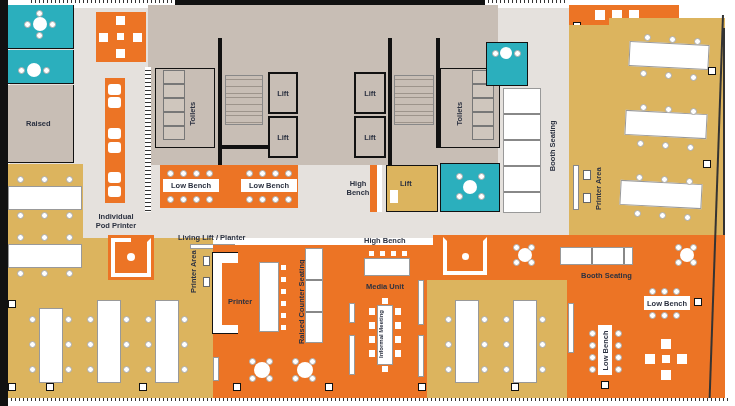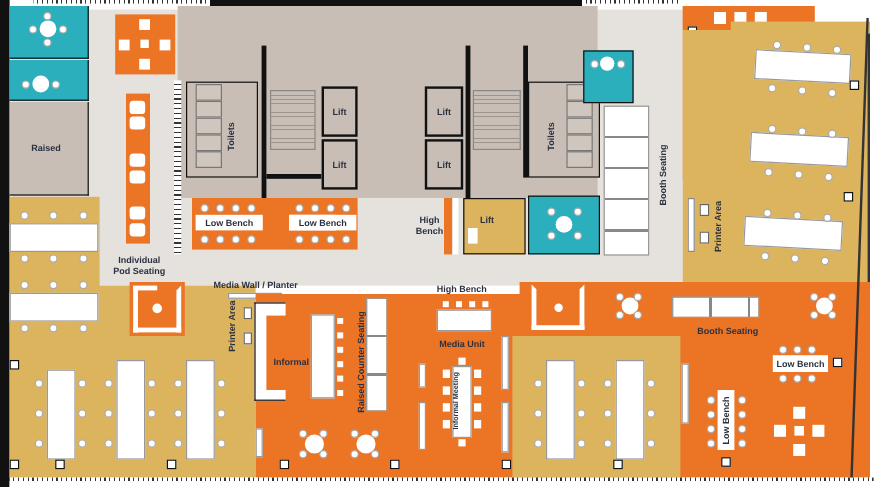--- a/index.html
+++ b/index.html
@@ -63,21 +63,21 @@
   <div class="abs white" style="left:99px; top:33px; width:9px; height:9px;"></div>
   <div class="abs white" style="left:133px; top:33px; width:9px; height:9px;"></div>
 
   <div class="abs orange" style="left:105px; top:78px; width:20px; height:125px;"></div>
   <div class="abs white" style="left:108px; top:84px; width:13px; height:11px; border-radius:3px;"></div>
   <div class="abs white" style="left:108px; top:97px; width:13px; height:11px; border-radius:3px;"></div>
   <div class="abs white" style="left:108px; top:128px; width:13px; height:11px; border-radius:3px;"></div>
   <div class="abs white" style="left:108px; top:142px; width:13px; height:11px; border-radius:3px;"></div>
   <div class="abs white" style="left:108px; top:172px; width:13px; height:11px; border-radius:3px;"></div>
   <div class="abs white" style="left:108px; top:186px; width:13px; height:11px; border-radius:3px;"></div>
-  <div class="lbl" style="left:93px; top:212px; text-align:center; line-height:1.2;"><span style="display:inline-block; width:46px; white-space:normal;">Individual Pod Seating</span></div>
+  <div class="lbl" style="left:93px; top:212px; text-align:center; line-height:1.2;"><span style="display:inline-block; width:46px; white-space:normal;">Individual Pod Printer</span></div>
 
   <div class="abs core" style="left:148px; top:5px; width:350px; height:160px;"></div>
   <div class="glazev" style="left:145px; top:67px; width:6px; height:145px;"></div>
 
   <div class="abs" style="left:155px; top:68px; width:60px; height:80px; background:#c8beb5; border:1.5px solid #111;"></div>
   <div class="toilet" style="left:163px; top:70px; width:22px; height:14px;"></div>
   <div class="toilet" style="left:163px; top:84px; width:22px; height:14px;"></div>
   <div class="toilet" style="left:163px; top:98px; width:22px; height:14px;"></div>
   <div class="toilet" style="left:163px; top:112px; width:22px; height:14px;"></div>
   <div class="toilet" style="left:163px; top:126px; width:22px; height:14px;"></div>
@@ -241,34 +241,34 @@
   <div class="sq" style="left:8px; top:300px;"></div>
   <div class="sq" style="left:8px; top:383px;"></div>
   <div class="sq" style="left:46px; top:383px;"></div>
   <div class="sq" style="left:139px; top:383px;"></div>
 
   <div class="abs orange" style="left:108px; top:235px; width:46px; height:45px;"></div>
   <div class="abs" style="left:111px; top:238px; width:40px; height:39px; border:4px solid #fff; border-top-color: transparent; border-right-width:4px;"></div>
   <div class="abs white" style="left:111px; top:238px; width:20px; height:4px;"></div>
   <div class="rt" style="left:127px; top:253px; width:8px; height:8px;"></div>
 
-  <div class="lbl" style="left:178px; top:234px;">Media Wall / Planter</div>
+  <div class="lbl" style="left:178px; top:234px;">Living Lift / Planter</div>
   <div class="abs white" style="left:190px; top:244px; width:45px; height:5px; border:0.6px solid #999;"></div>
 
   <div class="abs white" style="left:203px; top:256px; width:7px; height:10px; border:0.6px solid #666;"></div>
   <div class="abs white" style="left:203px; top:277px; width:7px; height:10px; border:0.6px solid #666;"></div>
   <div class="lbl vlbl" style="left:172px; top:268px;">Printer Area</div>
 
   <div class="abs orange" style="left:213px; top:245px; width:357px; height:153px;"></div>
   <div class="abs orange" style="left:433px; top:235px; width:290px; height:45px;"></div>
   <div class="abs orange" style="left:570px; top:235px; width:155px; height:163px;"></div>
 
   <div class="abs" style="left:212px; top:252px; width:26px; height:82px; background:#fff; border:1.5px solid #111; border-right:none;"></div>
   <div class="abs orange" style="left:222px; top:263px; width:18px; height:62px;"></div>
-  <div class="lbl" style="left:228px; top:298px;">Informal</div>
+  <div class="lbl" style="left:228px; top:298px;">Printer</div>
 
   <div class="abs white" style="left:259px; top:262px; width:20px; height:70px; border:0.6px solid #999;"></div>
   <div class="abs white" style="left:281px; top:265px; width:5px; height:5px;"></div>
   <div class="abs white" style="left:281px; top:277px; width:5px; height:5px;"></div>
   <div class="abs white" style="left:281px; top:289px; width:5px; height:5px;"></div>
   <div class="abs white" style="left:281px; top:301px; width:5px; height:5px;"></div>
   <div class="abs white" style="left:281px; top:313px; width:5px; height:5px;"></div>
   <div class="abs white" style="left:281px; top:325px; width:5px; height:5px;"></div>
   <div class="lbl vlbl" style="left:259px; top:298px;">Raised Counter Seating</div>
 

